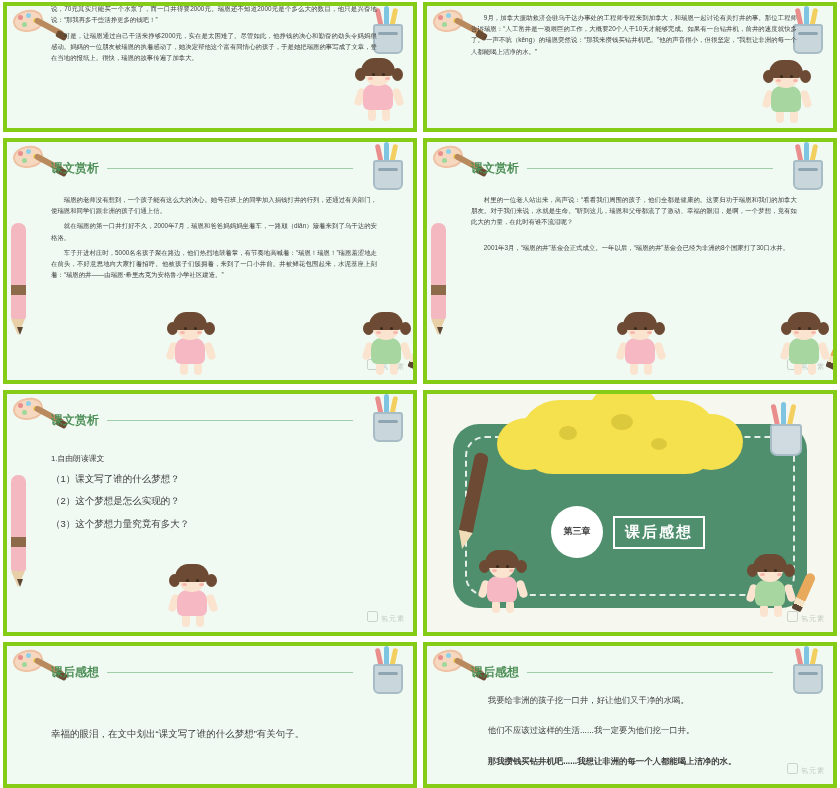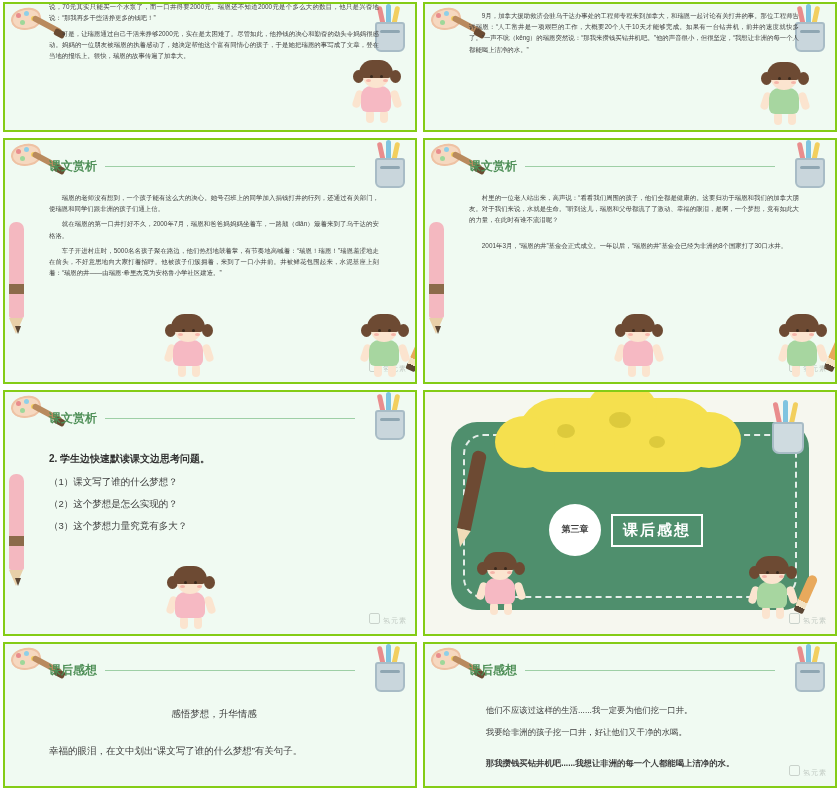--- a/index.html
+++ b/index.html
@@ -19,21 +19,21 @@
     grid-template-rows: 130px 246px 246px 146px;
     gap: 6px;
     padding: 2px 3px;
     box-sizing: border-box;
   }
   .slide {
     position: relative;
     background: #f0faf2;
     overflow: hidden;
     box-sizing: border-box;
-    border: 2px solid #84cc16;
+    border: 4px solid #84cc16;
   }
   .slide-inner {
     position: absolute;
     inset: 0;
     overflow: hidden;
   }
   
   .deco-brush {
     position: absolute;
     left: 2px;
@@ -733,21 +733,21 @@
         <div class="body"></div>
           <div class="band"></div>
           <div class="nib"></div>
           <div class="lead"></div>
       </div>
       <div class="title-bar">
         <span class="title-text">课文赏析</span>
         <span class="rule"></span>
       </div>
       <div class="body-text" style="top:58px;">
-        <p class="q-big">2. 学生边快速默读课文边思考问题。</p>
+        <p class="q-head">1.自由朗读课文</p>
         <div class="q-list">
           <p>（1）课文写了谁的什么梦想？</p>
           <p>（2）这个梦想是怎么实现的？</p>
           <p>（3）这个梦想力量究竟有多大？</p>
         </div>
       </div>
       <div class="girl" style="left:158px; bottom:4px;">
         <div class="bun-l"></div>
           <div class="bun-r"></div>
         <div class="head"></div>
@@ -842,21 +842,20 @@
         <div class="p1"></div>
           <div class="p2"></div>
           <div class="p3"></div>
           <div class="cup"></div>
       </div>
       <div class="title-bar">
         <span class="title-text">课后感想</span>
         <span class="rule"></span>
       </div>
       <div class="body-text" style="top:60px; font-size:9.5px; line-height:2;">
-        <p class="center-line">感悟梦想，升华情感</p>
         <p style="margin-top:18px; text-indent:0;">幸福的眼泪，在文中划出“课文写了谁的什么梦想”有关句子。</p>
       </div>
     </div>
   </div>
 
   <div class="slide">
     <div class="slide-inner">
       <div class="deco-brush">
         <div class="pal"></div>
           <div class="dot d1"></div>
@@ -870,22 +869,22 @@
         <div class="p1"></div>
           <div class="p2"></div>
           <div class="p3"></div>
           <div class="cup"></div>
       </div>
       <div class="title-bar">
         <span class="title-text">课后感想</span>
         <span class="rule"></span>
       </div>
       <div class="body-text" style="top:46px; font-size:8.4px; line-height:2.1;">
+        <p>我要给非洲的孩子挖一口井，好让他们又干净的水喝。</p>
         <p style="margin-top:12px;">他们不应该过这样的生活......我一定要为他们挖一口井。</p>
-        <p>我要给非洲的孩子挖一口井，好让他们又干净的水喝。</p>
         <p class="bold-line" style="margin-top:14px;">那我攒钱买钻井机吧......我想让非洲的每一个人都能喝上洁净的水。</p>
       </div>
       <div class="watermark">
         <span class="mark"></span><span>氢元素</span>
       </div>
     </div>
   </div>
 
 </div>
 

